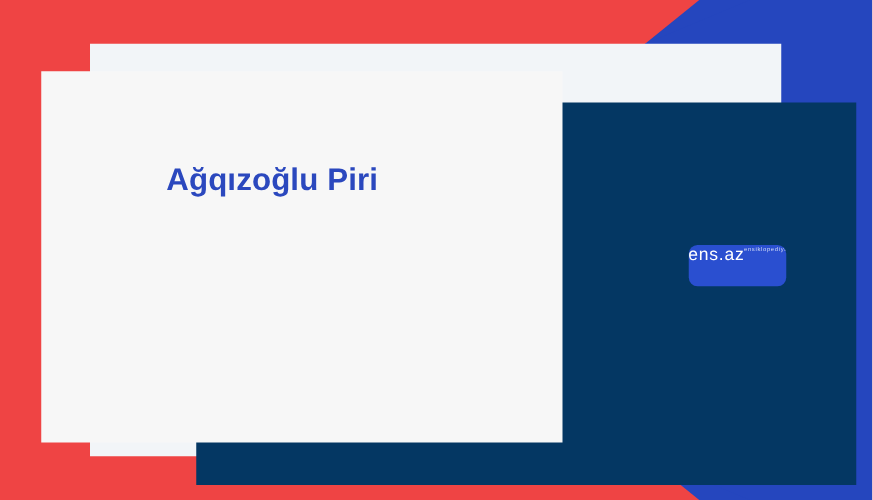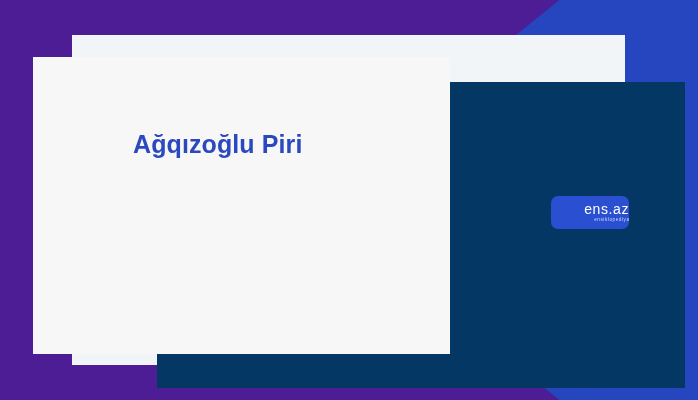--- a/index.html
+++ b/index.html
@@ -4,21 +4,21 @@
 <style>
   * { margin:0; padding:0; box-sizing:border-box; }
   html, body {
     width:698px; height:400px;
     overflow:hidden;
     font-family:"Liberation Sans", sans-serif;
   }
   #stage {
     position:relative;
     width:698px; height:400px;
-    background:#4c1d95;
+    background:#ef4444;
     overflow:hidden;
   }
 
   
   .accent-right {
     position:absolute;
     top:0; right:0;
     width:198px; height:400px;
     background:#2546be;
     clip-path: polygon(30% 0%, 100% 0%, 100% 100%, 30% 100%, 0% 88%, 0% 12%);
@@ -83,22 +83,22 @@
   }
 
   
   .logo-badge {
     position:absolute;
     left:551px; top:196px;
     width:78px; height:33px;
     background:#2a4fd0;
     border-radius:7px;
     display:flex;
-    flex-direction:column;
-    align-items:flex-end;
+    flex-direction:row;
+    align-items:flex-start;
     justify-content:center;
     overflow:hidden;
   }
   .logo-main {
     font-size:14px;
     color:#ffffff;
     letter-spacing:0.6px;
     line-height:1;
     font-weight:normal;
   }

